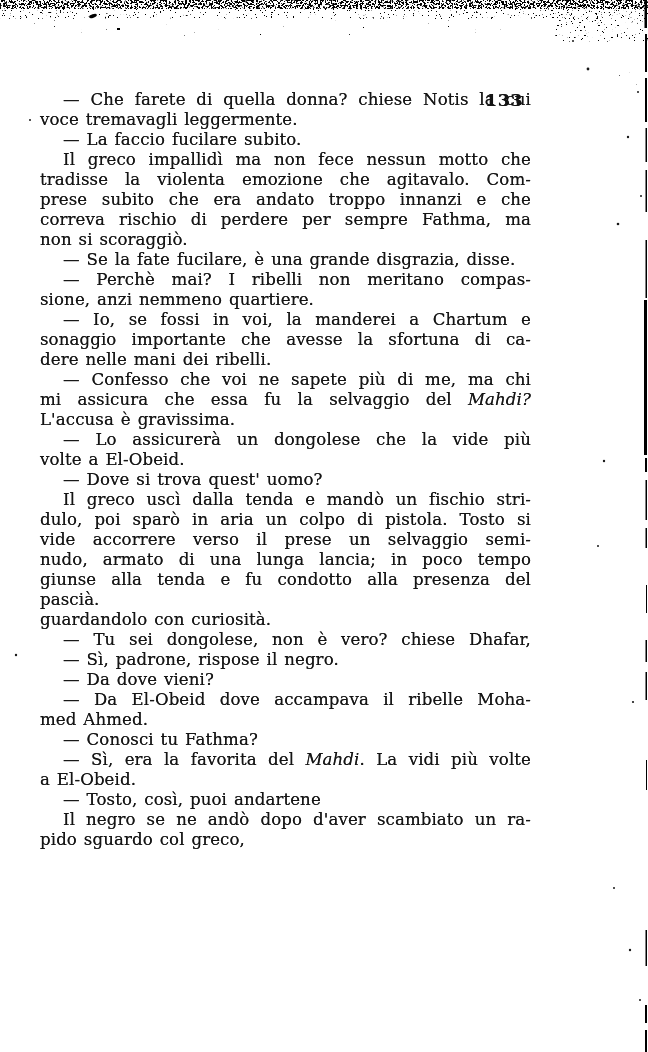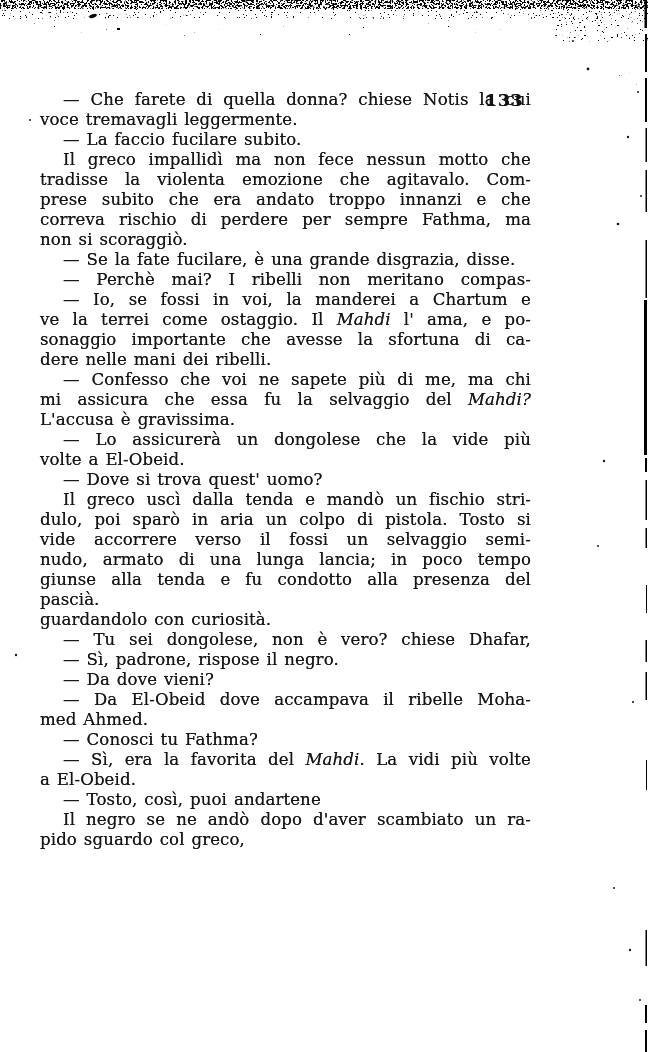--- a/index.html
+++ b/index.html
@@ -115,33 +115,33 @@
     <div class="line indent j"><span>— Che farete di quella donna? chiese Notis la cui</span></div>
     <div class="line last"><span>voce tremavagli leggermente.</span></div>
     <div class="line indent last"><span>— La faccio fucilare subito.</span></div>
     <div class="line indent j"><span>Il greco impallidì ma non fece nessun motto che</span></div>
     <div class="line j"><span>tradisse la violenta emozione che agitavalo. Com-</span></div>
     <div class="line j"><span>prese subito che era andato troppo innanzi e che</span></div>
     <div class="line j"><span>correva rischio di perdere per sempre Fathma, ma</span></div>
     <div class="line last"><span>non si scoraggiò.</span></div>
     <div class="line indent last"><span>— Se la fate fucilare, è una grande disgrazia, disse.</span></div>
     <div class="line indent j"><span>— Perchè mai? I ribelli non meritano compas-</span></div>
+    <div class="line last"><span>sione, anzi nemmeno quartiere.</span></div>
     <div class="line indent j"><span>— Io, se fossi in voi, la manderei a Chartum e</span></div>
-    <div class="line j"><span>ve la terrei come ostaggio. Il </span><i>Mahdi</i><span> l' ama, e po-</span></div>
     <div class="line j"><span>sonaggio importante che avesse la sfortuna di ca-</span></div>
     <div class="line last"><span>dere nelle mani dei ribelli.</span></div>
     <div class="line indent j"><span>— Confesso che voi ne sapete più di me, ma chi</span></div>
     <div class="line j"><span>mi assicura che essa fu la selvaggio del </span><i>Mahdi?</i></div>
     <div class="line last"><span>L'accusa è gravissima.</span></div>
     <div class="line indent j"><span>— Lo assicurerà un dongolese che la vide più</span></div>
     <div class="line last"><span>volte a El-Obeid.</span></div>
     <div class="line indent last"><span>— Dove si trova quest' uomo?</span></div>
     <div class="line indent j"><span>Il greco uscì dalla tenda e mandò un fischio stri-</span></div>
     <div class="line j"><span>dulo, poi sparò in aria un colpo di pistola. Tosto si</span></div>
-    <div class="line j"><span>vide accorrere verso il fossi un selvaggio semi-</span></div>
+    <div class="line j"><span>vide accorrere verso il prese un selvaggio semi-</span></div>
     <div class="line j"><span>nudo, armato di una lunga lancia; in poco tempo</span></div>
     <div class="line j"><span>giunse alla tenda e fu condotto alla presenza del</span></div>
     <div class="line last"><span>pascià.</span></div>
     <div class="line last"><span>guardandolo con curiosità.</span></div>
     <div class="line indent j"><span>— Tu sei dongolese, non è vero? chiese Dhafar,</span></div>
     <div class="line indent last"><span>— Sì, padrone, rispose il negro.</span></div>
     <div class="line indent last"><span>— Da dove vieni?</span></div>
     <div class="line indent j"><span>— Da El-Obeid dove accampava il ribelle Moha-</span></div>
     <div class="line last"><span>med Ahmed.</span></div>
     <div class="line indent last"><span>— Conosci tu Fathma?</span></div>

